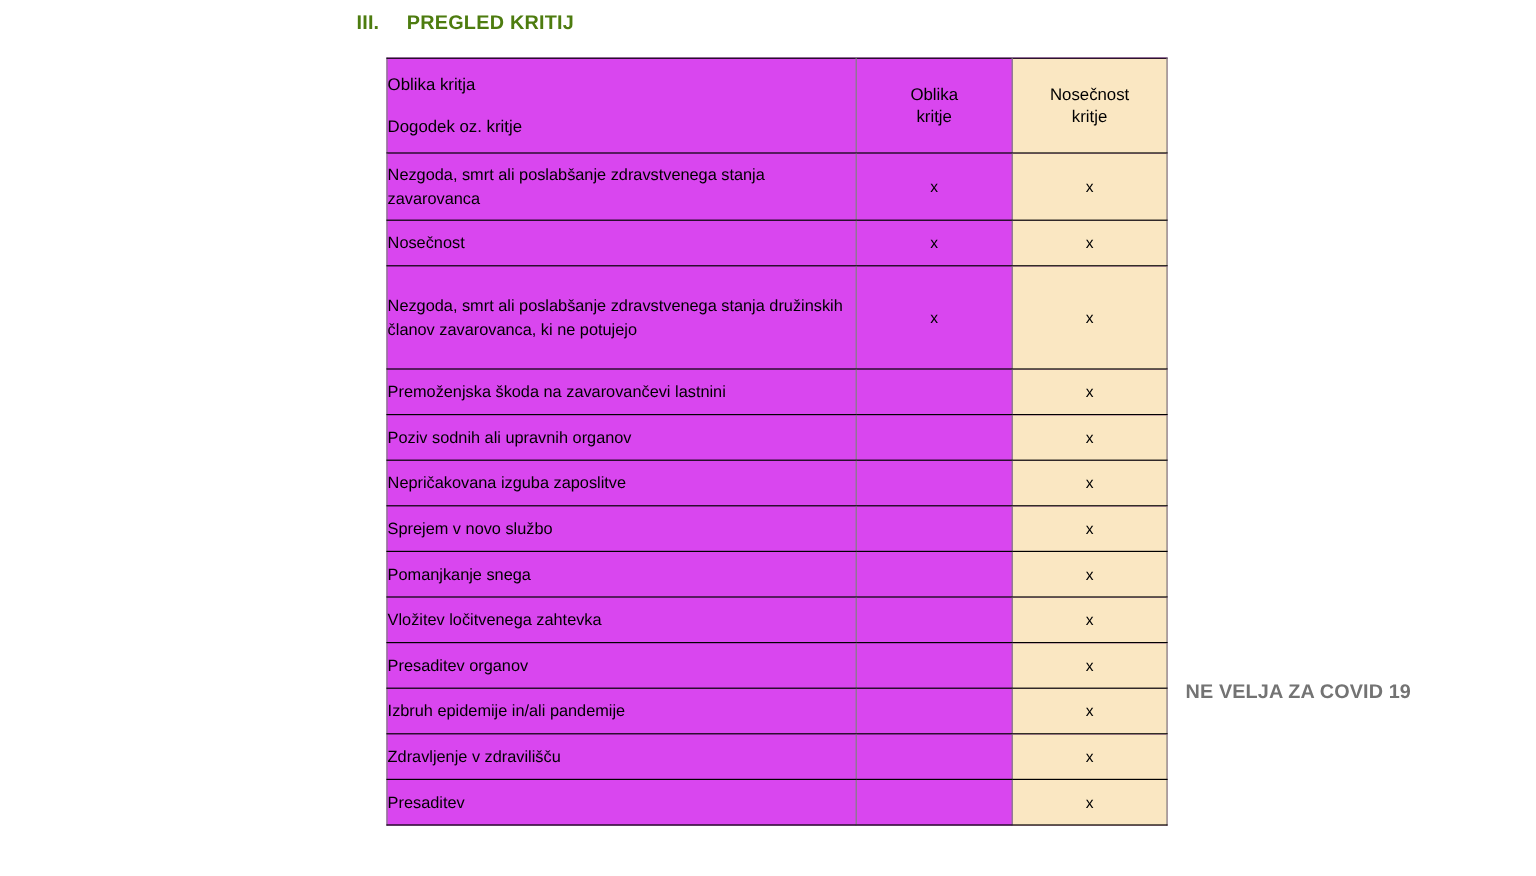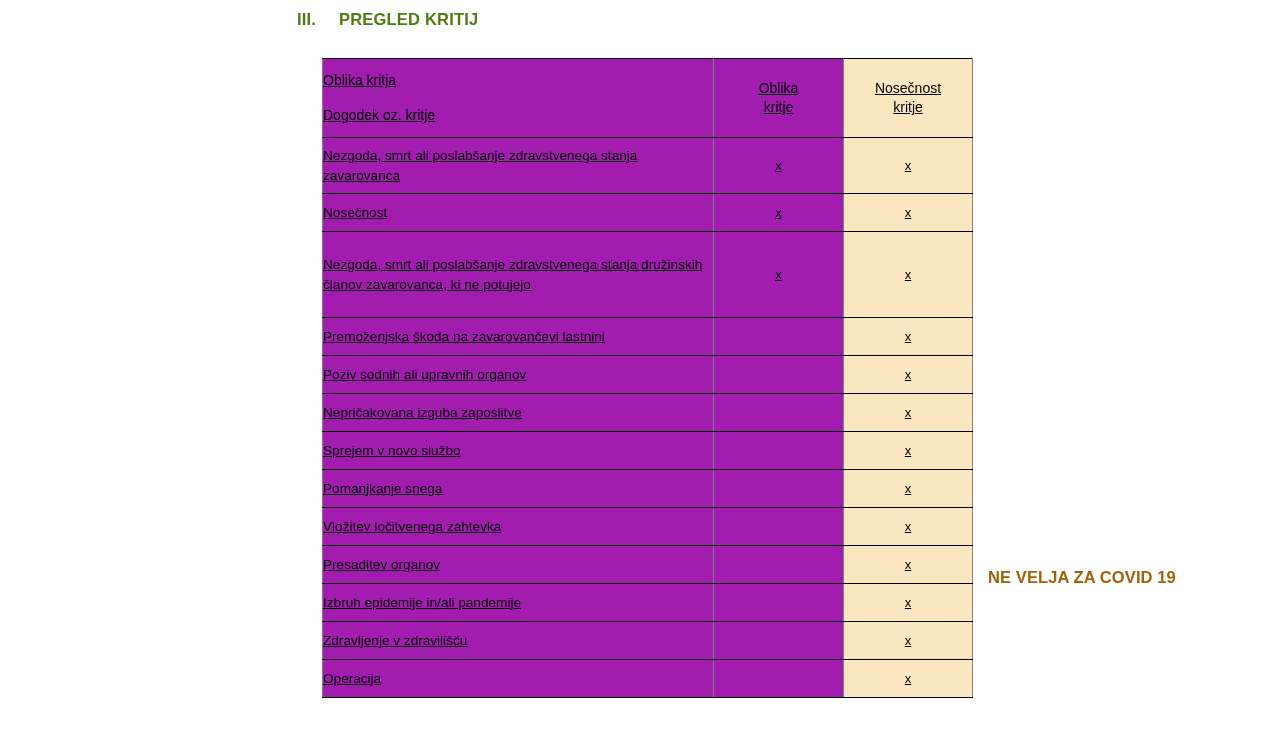--- a/index.html
+++ b/index.html
@@ -29,27 +29,26 @@
   }
   #doc-heading .numeral {
     display: inline-block;
     min-width: 42px;
   }
 
   
   #coverage-table {
     position: absolute;
     left: 322px;
-    top: 58px;
+    top: 48px;
     width: 650px;
     border-collapse: collapse;
     table-layout: fixed;
     font-size: 13.6px;
-    background: #a21caf;
-    text-decoration: underline;
+    background: #d946ef;
   }
   #coverage-table col.c-label  { width: 391px; }
   #coverage-table col.c-basic  { width: 130px; }
   #coverage-table col.c-ext    { width: 129px; }
 
   #coverage-table td,
   #coverage-table th {
     border-top: 1.4px solid #000000;
     border-bottom: 1.4px solid #000000;
     border-left: 1.3px solid #808080;
@@ -106,21 +105,21 @@
   tr.h-1line { height: 38px; }
   tr.h-3line { height: 86px; }
 
   
   #covid-note {
     position: absolute;
     left: 988px;
     top: 568px;
     font-size: 16.5px;
     font-weight: bold;
-    color: #a16207;
+    color: #737373;
     white-space: nowrap;
     letter-spacing: 0.1px;
   }
 </style>
 </head>
 <body>
 
 <div id="doc-heading">
   <span class="numeral">III.</span><span>PREGLED KRITIJ</span>
 </div>
@@ -202,20 +201,20 @@
         <td class="cell-label">Izbruh epidemije in/ali pandemije</td>
         <td class="cell-mark"></td>
         <td class="cell-mark ext-col">x</td>
       </tr>
       <tr class="h-1line row-single">
         <td class="cell-label">Zdravljenje v zdravilišču</td>
         <td class="cell-mark"></td>
         <td class="cell-mark ext-col">x</td>
       </tr>
       <tr class="h-1line row-single">
-        <td class="cell-label">Operacija</td>
+        <td class="cell-label">Presaditev</td>
         <td class="cell-mark"></td>
         <td class="cell-mark ext-col">x</td>
       </tr>
     </tbody>
 </table>
 
 <div id="covid-note">NE VELJA ZA COVID 19</div>
 
 </body></html>

